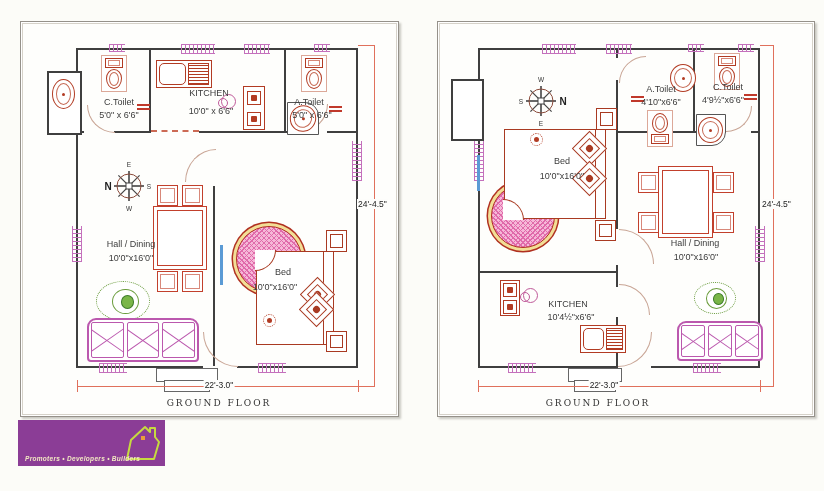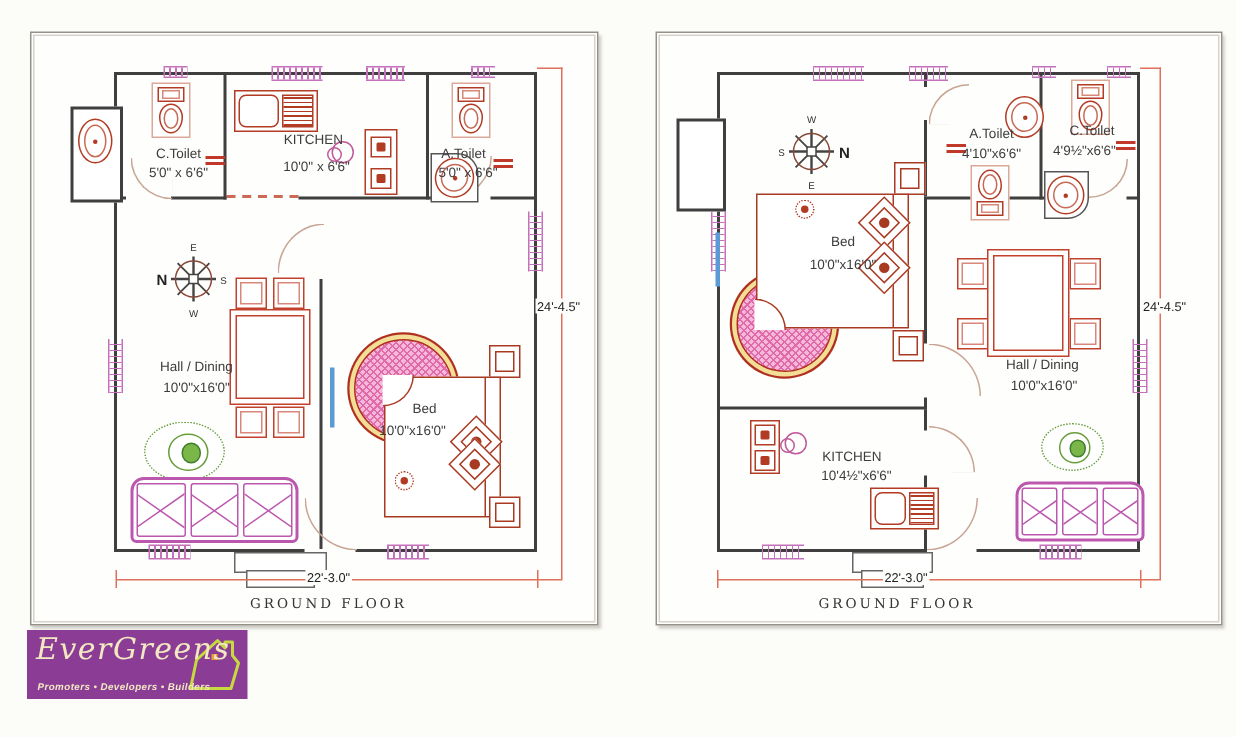--- a/index.html
+++ b/index.html
@@ -327,15 +327,14 @@
   <span class="dimt" style="left:323px;top:177px">24'-4.5"</span>
   <span class="dimt dimtc" style="left:166px;top:358px">22'-3.0"</span>
   <span class="cap" style="left:160px;top:376px">GROUND FLOOR</span>
 </div>
 
 <div class="logo">
   <svg class="abs" style="right:3px;top:3px" width="42" height="40" viewBox="0 0 42 40">
     <path d="M7 36 L11 17 L25 4 L30 9 L30 5 L35 5 L35 14 L39 19 L34 36 Z" fill="none" stroke="#c6da3f" stroke-width="2" stroke-linejoin="round"></path>
     <rect x="21" y="13" width="4" height="4" fill="#e8a03a" stroke="none"></rect>
   </svg>
-  <span class="brand">EverGreens</span>
   <span class="tag">Promoters • Developers • Builders</span>
 </div>
 
 </body></html>

